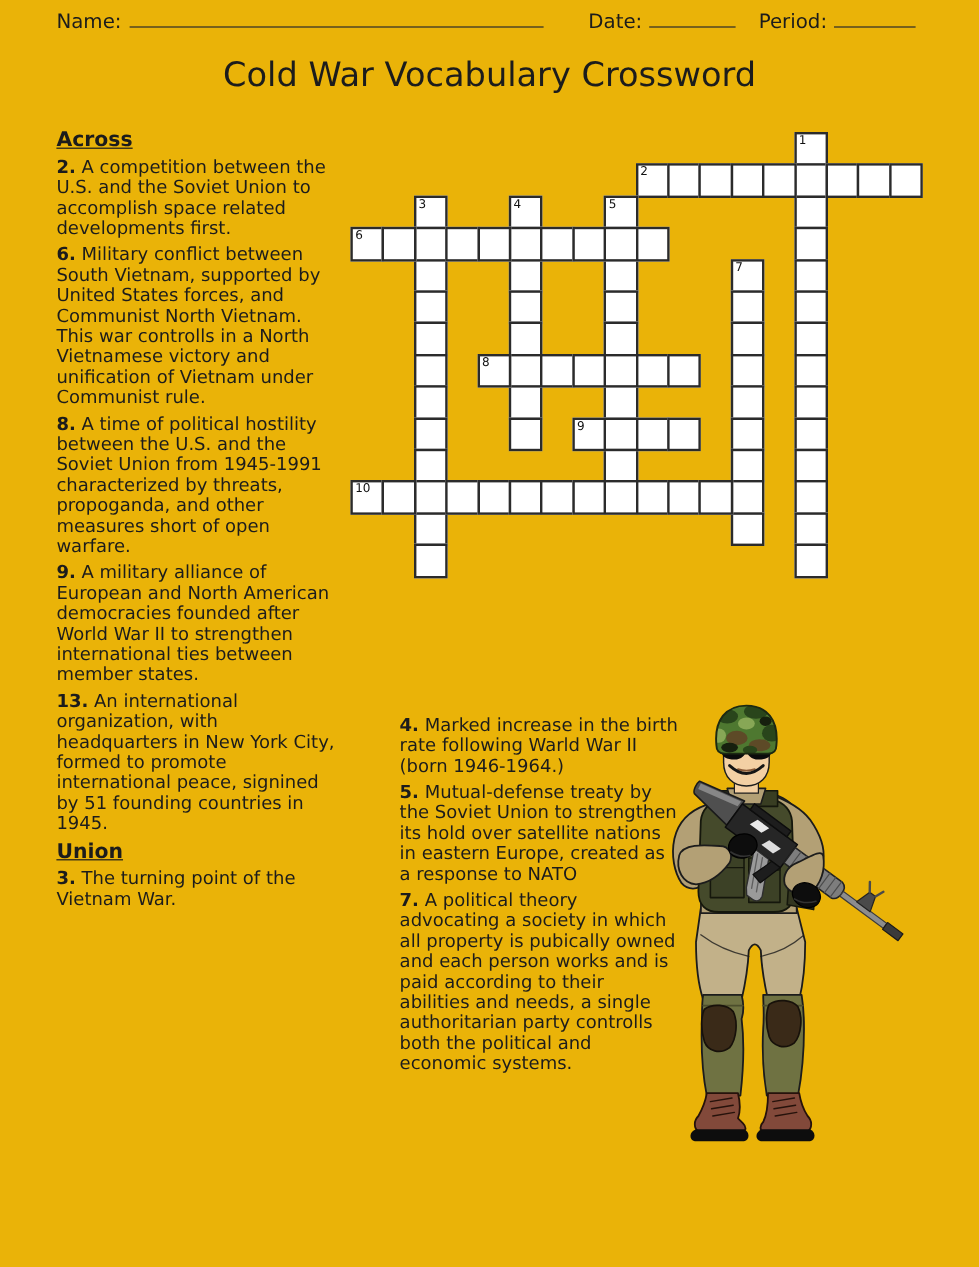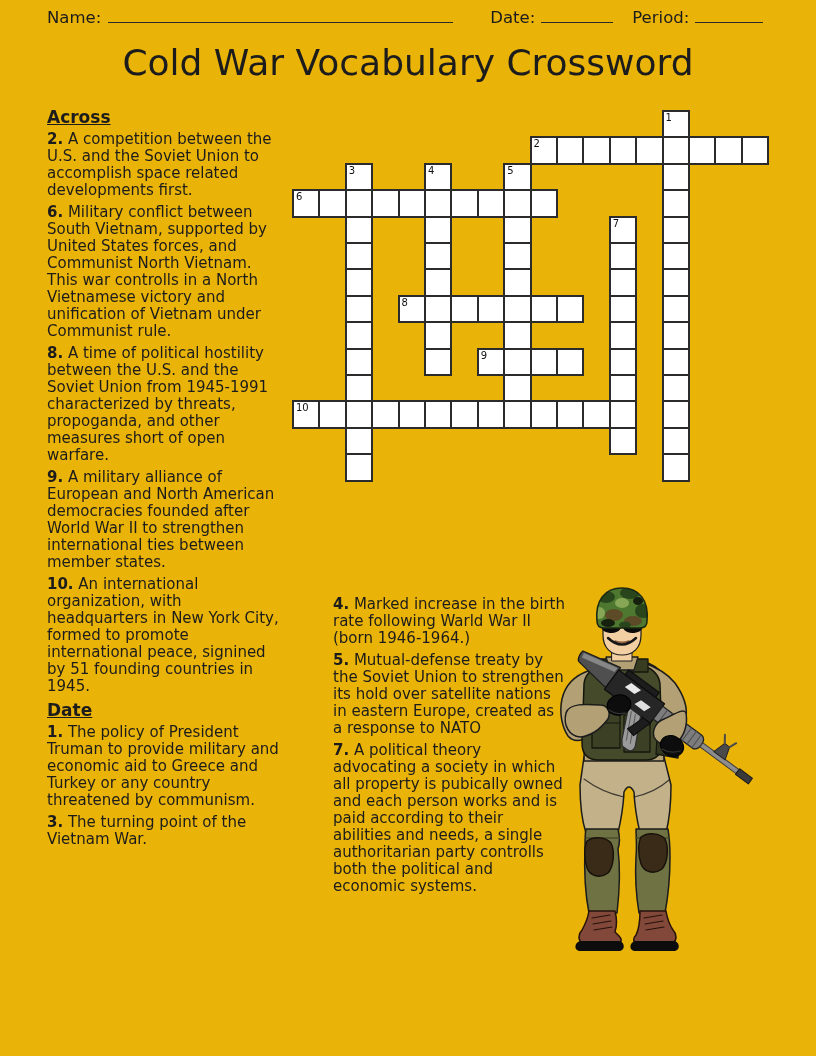--- a/index.html
+++ b/index.html
@@ -11,21 +11,21 @@
   .header{position:absolute;left:47px;top:7px;display:flex;align-items:baseline;font-size:16.5px;white-space:nowrap;}
   .blank-line{display:inline-block;border-bottom:1.6px solid #2a2a2a;height:15px;}
   .name-line{width:345px;margin-left:7px;}
   .date-label{margin-left:37px;}
   .date-line{width:72px;margin-left:6px;}
   .period-label{margin-left:19px;}
   .period-line{width:68px;margin-left:6px;}
 
   
   .title{position:absolute;top:40px;left:0;width:816px;margin:0;text-align:center;
-         font-size:36px;font-weight:400;line-height:46px;}
+         font-size:28px;font-weight:400;line-height:46px;}
 
   
   .clues{position:absolute;font-size:15px;line-height:17px;}
   .clues-left{left:47px;top:106px;width:237px;}
   .clues-middle{left:291px;top:596px;width:233px;margin-left:42px;}
   .clues h2{font-size:17px;line-height:20px;margin:1px 0 4px 0;text-decoration:underline;}
   .clue{margin:0 0 5px 0;}
   .clue b{font-weight:bold;}
 
   
@@ -52,23 +52,22 @@
   </div>
 
   <h1 class="title">Cold War Vocabulary Crossword</h1>
 
   <div class="clues clues-left">
     <h2>Across</h2>
     <p class="clue"><b>2.</b> <span>A competition between the U.S. and the Soviet Union to accomplish space related developments first.</span></p>
     <p class="clue"><b>6.</b> <span>Military conflict between South Vietnam, supported by United States forces, and Communist North Vietnam. This war controlls in a North Vietnamese victory and unification of Vietnam under Communist rule.</span></p>
     <p class="clue"><b>8.</b> <span>A time of political hostility between the U.S. and the Soviet Union from 1945-1991 characterized by threats, propoganda, and other measures short of open warfare.</span></p>
     <p class="clue"><b>9.</b> <span>A military alliance of European and North American democracies founded after World War II to strengthen international ties between member states.</span></p>
-    <p class="clue"><b>10.</b> <span>An international organization, with headquarters in New York City, formed to promote international peace, signined by 51 founding countries in 1945.</span></p>
-    <h2>Date</h2>
-    <p class="clue"><b>1.</b> <span>The policy of President Truman to provide military and economic aid to Greece and Turkey or any country threatened by communism.</span></p>
+    <p class="clue"><b>13.</b> <span>An international organization, with headquarters in New York City, formed to promote international peace, signined by 51 founding countries in 1945.</span></p>
+    <h2>Union</h2>
     <p class="clue"><b>3.</b> <span>The turning point of the Vietnam War.</span></p>
   </div>
 
   <div class="clues clues-middle">
     <p class="clue"><b>4.</b> <span>Marked increase in the birth rate following Warld War II (born 1946-1964.)</span></p>
     <p class="clue"><b>5.</b> <span>Mutual-defense treaty by the Soviet Union to strengthen its hold over satellite nations in eastern Europe, created as a response to NATO</span></p>
     <p class="clue"><b>7.</b> <span>A political theory advocating a society in which all property is pubically owned and each person works and is paid according to their abilities and needs, a single authoritarian party controlls both the political and economic systems.</span></p>
   </div>
 
   <div id="grid" class="grid">

